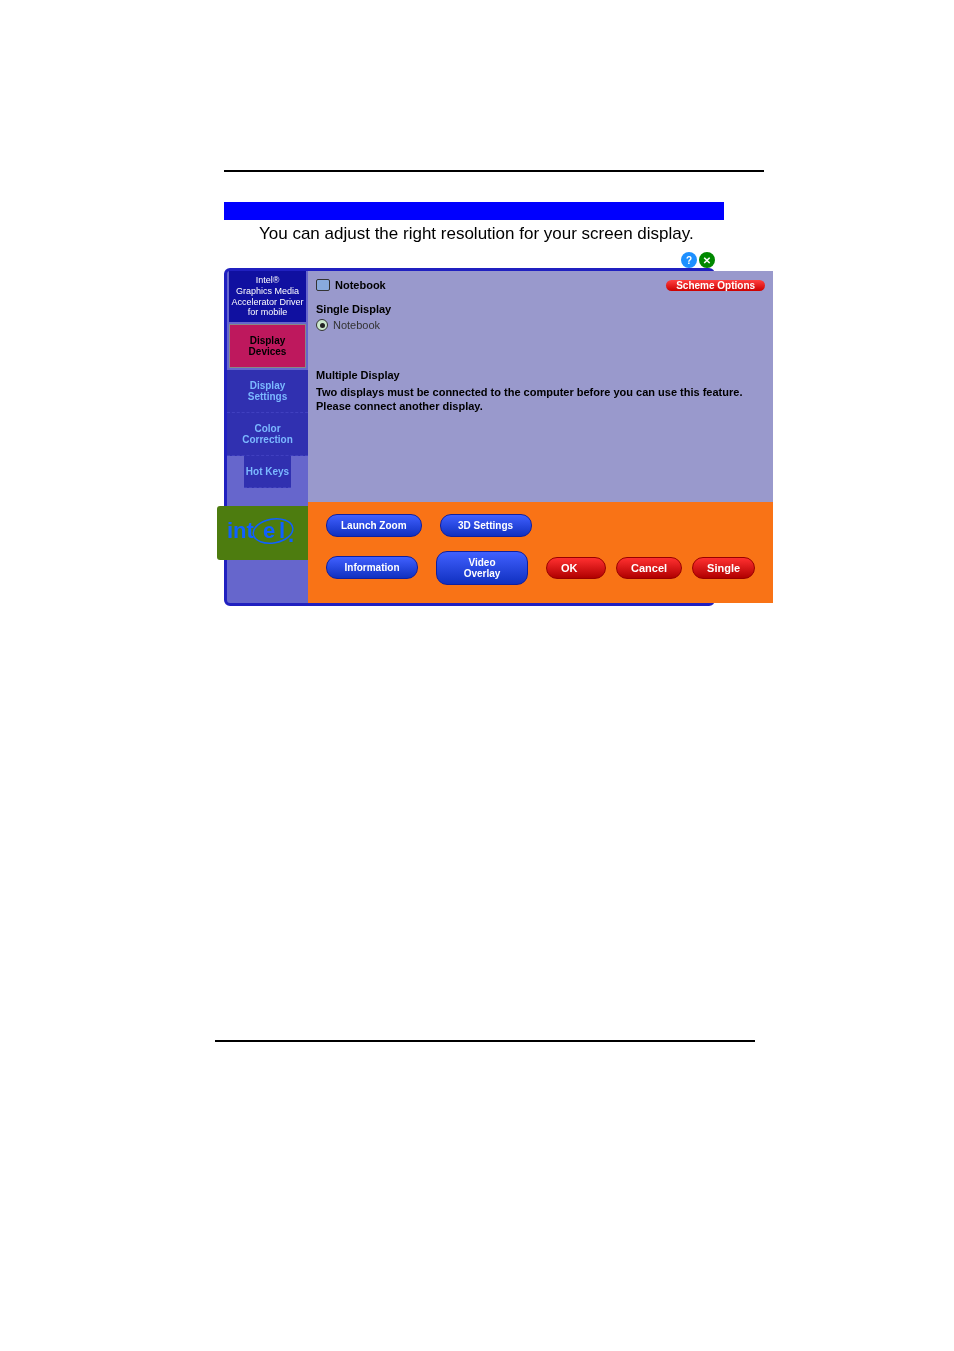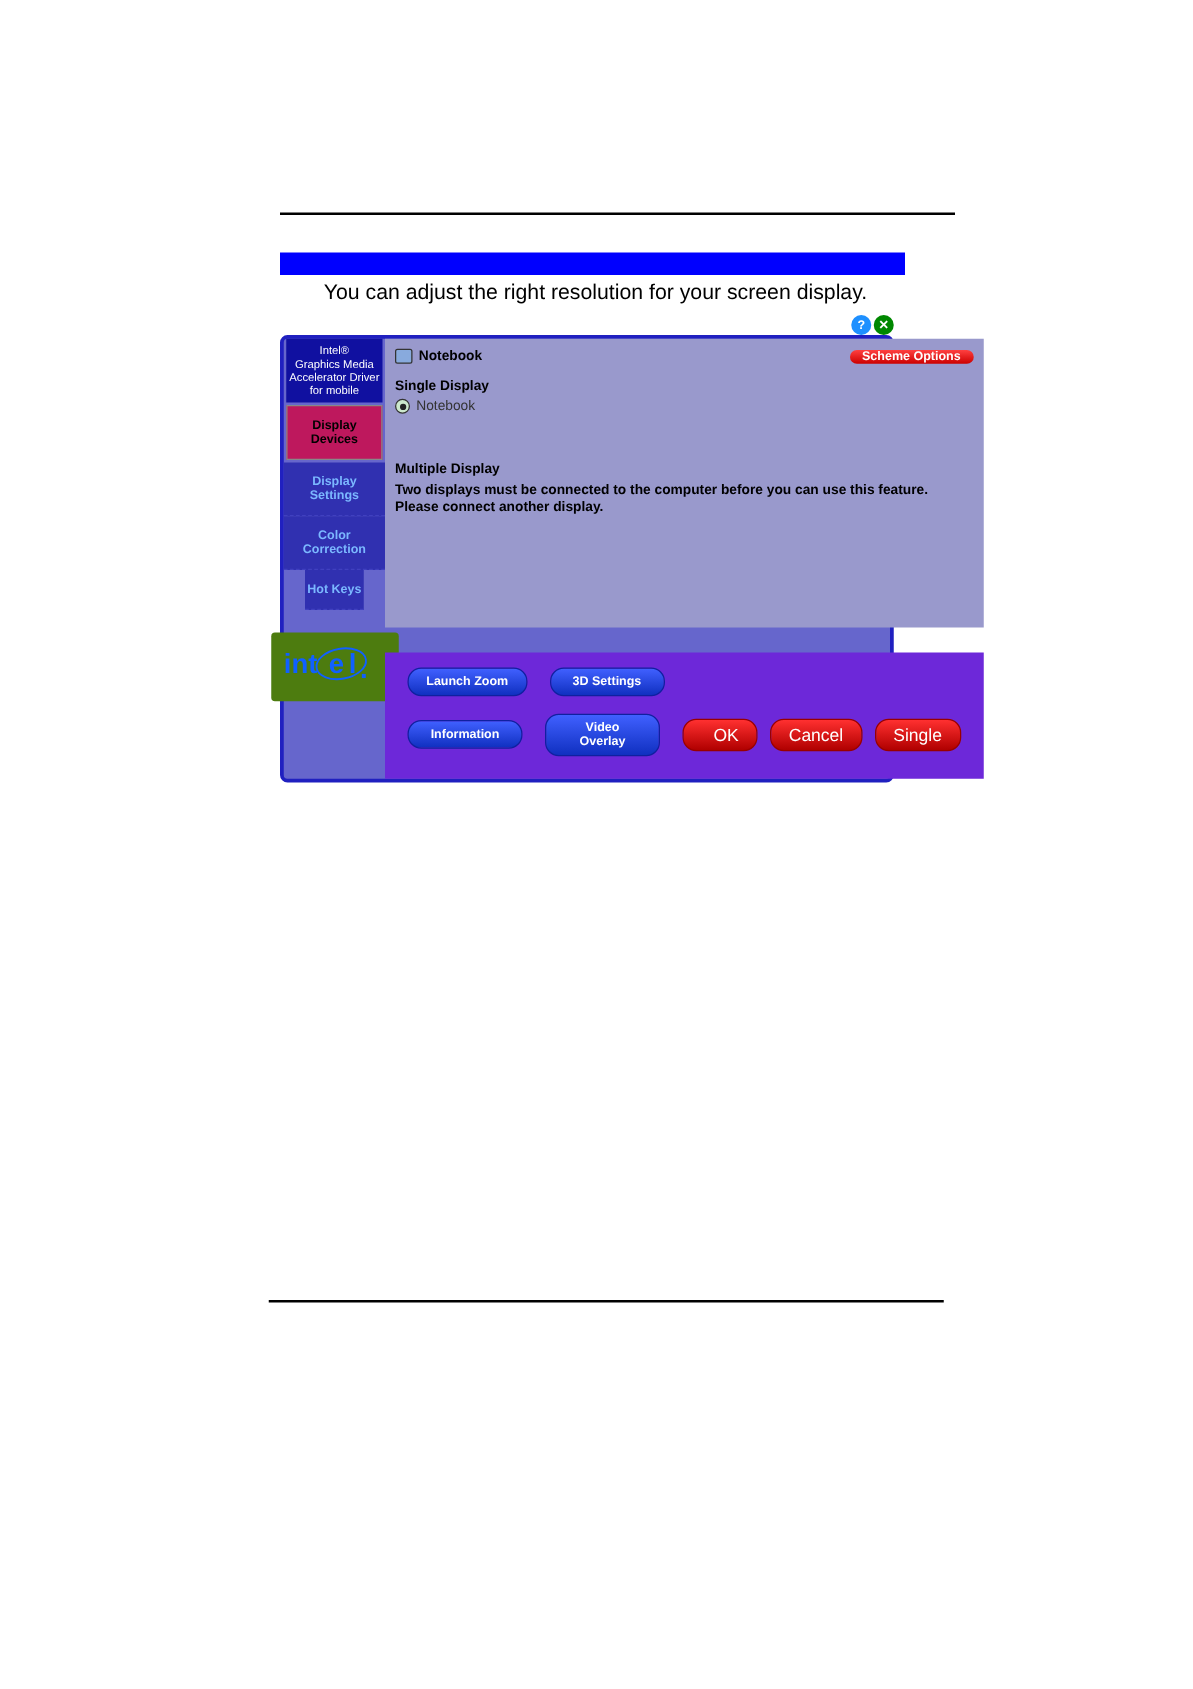--- a/index.html
+++ b/index.html
@@ -42,28 +42,28 @@
     
     .section-label { font-size: 11px; font-weight: bold; color: #000; margin-top: 6px; margin-bottom: 4px; }
     .radio-row { display: flex; align-items: center; gap: 5px; font-size: 11px; color: #333; margin-bottom: 12px; }
     .radio-dot { width: 12px; height: 12px; border: 1px solid #333; border-radius: 50%; display: inline-flex; align-items: center; justify-content: center; background: #cce8cc; }
     .radio-dot-inner { width: 5px; height: 5px; border-radius: 50%; background: #222; }
     
     .note-text { font-size: 11px; font-weight: bold; color: #000; line-height: 1.3; }
     
     .main-area-spacer { height: 80px; }
     
-    .bottom-section { background: #6d28d9; padding: 12px 18px 18px; }
+    .bottom-section { background: #f97316; padding: 12px 18px 18px; }
     
     .bottom-row1 { display: flex; gap: 18px; margin-bottom: 14px; }
     .bottom-row2 { display: flex; gap: 18px; align-items: center; }
     
     .blue-btn { background: linear-gradient(#4060ff, #1030c0); color: #fff; font-size: 10px; font-weight: bold; padding: 5px 14px; border-radius: 11px; border: 1px solid #1020a0; cursor: pointer; min-width: 92px; text-align: center; }
     
-    .red-btn { background: linear-gradient(#ff3030, #b00000); color: #fff; font-size: 14px; font-weight: normal; padding: 4px 14px; border-radius: 11px; border: 1px solid #900; cursor: pointer; min-width: 60px; text-align: right; }
+    .red-btn { background: linear-gradient(#ff3030, #b00000); color: #fff; font-size: 11px; font-weight: bold; padding: 4px 14px; border-radius: 11px; border: 1px solid #900; cursor: pointer; min-width: 60px; text-align: left; }
     
     .action-btns { display: flex; gap: 10px; margin-left: auto; }
     
     .bottom-line { border-top: 2px solid #000; position: absolute; top: 1040px; left: 215px; width: 540px; }
   </style>
 </head>
 <body>
 
 <div class="page-content">
   <div class="top-line"></div>
@@ -94,21 +94,21 @@
           <svg viewBox="0 0 90 30" width="90" height="30">
             <text x="4" y="22" font-size="22" fill="#1060ff">int</text>
             <text x="40" y="22" font-size="22" fill="#1060ff">e</text>
             <text x="56" y="22" font-size="22" fill="#1060ff">l</text>
             <text x="65" y="26" font-size="22" fill="#1060ff">.</text>
             <ellipse cx="50" cy="15" rx="20" ry="12" fill="none" stroke="#1060ff" stroke-width="1.5" transform="rotate(-10 50 15)"></ellipse>
           </svg>
         </div>
       </div>
 
-      <div style="flex:1;display:flex;flex-direction:column;gap:20px;">
+      <div style="flex:1;display:flex;flex-direction:column;">
         <div class="main-area">
           <div class="main-top-row">
             <div class="device-label">
               <span class="monitor-icon"></span>
               <span>Notebook</span>
             </div>
             <button class="scheme-btn">Scheme Options</button>
           </div>
 
           <div class="section-label">Single Display</div>

